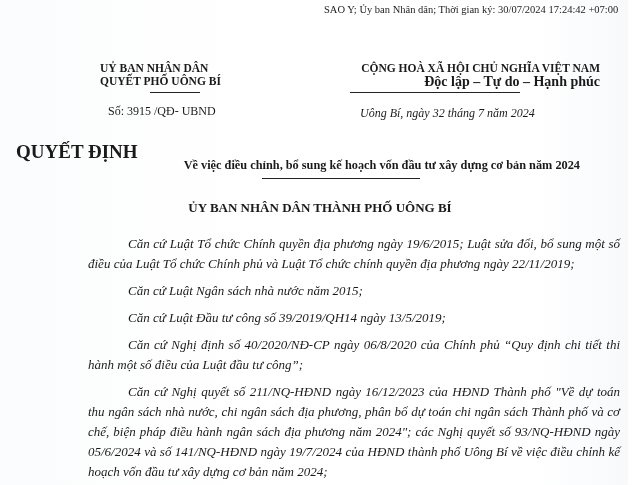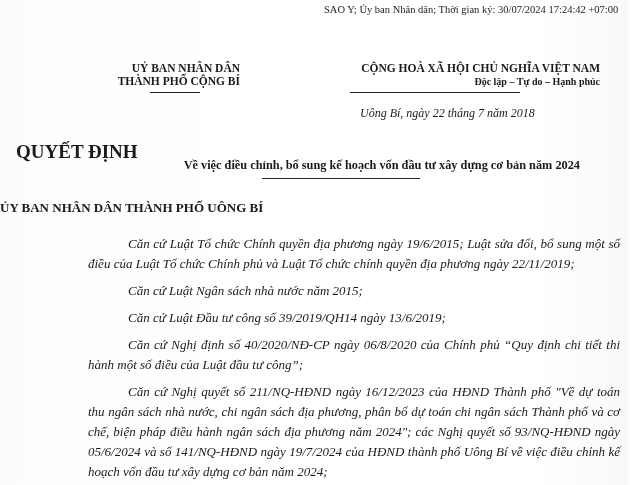--- a/index.html
+++ b/index.html
@@ -27,21 +27,21 @@
       left: 324px;
       font-size: 10.5px;
       color: #222;
       white-space: nowrap;
     }
     .hdr-left {
       position: absolute;
       left: 100px;
       top: 62px;
       width: 140px;
-      text-align: right;
+      text-align: left;
       font-weight: bold;
       font-size: 11.5px;
       line-height: 13px;
     }
     .hdr-left .line2 { display: block; }
     .hdr-left-rule {
       position: absolute;
       left: 150px;
       top: 92px;
       width: 50px;
@@ -58,21 +58,21 @@
     .hdr-right {
       position: absolute;
       left: 300px;
       top: 62px;
       width: 300px;
       text-align: right;
       font-weight: bold;
       font-size: 11.5px;
       line-height: 13px;
     }
-    .hdr-right .motto { display: block; font-size: 10px; }
+    .hdr-right .motto { display: block; font-size: 14px; }
     .hdr-right-rule {
       position: absolute;
       left: 350px;
       top: 92px;
       width: 170px;
       height: 1px;
       background: #222;
     }
     .place-date {
       position: absolute;
@@ -106,20 +106,21 @@
       top: 178px;
       width: 158px;
       height: 1px;
       background: #222;
     }
     .authority {
       position: absolute;
       left: 0;
       width: 640px;
       top: 200px;
+      text-align: center;
       font-weight: bold;
       font-size: 13px;
     }
     .body {
       position: absolute;
       left: 88px;
       top: 234px;
       width: 532px;
       font-style: italic;
       font-size: 13px;
@@ -133,38 +134,39 @@
   </style>
 </head>
 <body>
 
 <div class="page">
 
   <div class="stamp">SAO Y; Ủy ban Nhân dân; Thời gian ký: 30/07/2024 17:24:42 +07:00</div>
 
   <div class="hdr-left">
     <span>UỶ BAN NHÂN DÂN</span>
-    <span class="line2">THÀNH PHỐ CỘNG BÍ</span>
+    <span class="line2">QUYẾT PHỐ UÔNG BÍ</span>
   </div>
   <div class="hdr-left-rule"></div>
+  <div class="doc-number">Số: 3915 /QĐ- UBND</div>
 
   <div class="hdr-right">
     <span>CỘNG HOÀ XÃ HỘI CHỦ NGHĨA VIỆT NAM</span>
     <span class="motto">Độc lập – Tự do – Hạnh phúc</span>
   </div>
   <div class="hdr-right-rule"></div>
-  <div class="place-date">Uông Bí, ngày 22 tháng 7 năm 2018</div>
+  <div class="place-date">Uông Bí, ngày 32 tháng 7 năm 2024</div>
 
   <div class="title">QUYẾT ĐỊNH</div>
   <div class="subtitle">Về việc điều chỉnh, bổ sung kế hoạch vốn đầu tư xây dựng cơ bản năm 2024</div>
   <div class="subtitle-rule"></div>
 
   <div class="authority">ỦY BAN NHÂN DÂN THÀNH PHỐ UÔNG BÍ</div>
 
   <div class="body">
     <p>Căn cứ Luật Tổ chức Chính quyền địa phương ngày 19/6/2015; Luật sửa đổi, bổ sung một số điều của Luật Tổ chức Chính phủ và Luật Tổ chức chính quyền địa phương ngày 22/11/2019;</p>
     <p>Căn cứ Luật Ngân sách nhà nước năm 2015;</p>
-    <p>Căn cứ Luật Đầu tư công số 39/2019/QH14 ngày 13/6/2019;</p>
+    <p>Căn cứ Luật Đầu tư công số 39/2019/QH14 ngày 13/5/2019;</p>
     <p>Căn cứ Nghị định số 40/2020/NĐ-CP ngày 06/8/2020 của Chính phủ “Quy định chi tiết thi hành một số điều của Luật đầu tư công”;</p>
     <p>Căn cứ Nghị quyết số 211/NQ-HĐND ngày 16/12/2023 của HĐND Thành phố "Về dự toán thu ngân sách nhà nước, chi ngân sách địa phương, phân bổ dự toán chi ngân sách Thành phố và cơ chế, biện pháp điều hành ngân sách địa phương năm 2024"; các Nghị quyết số 93/NQ-HĐND ngày 05/6/2024 và số 141/NQ-HĐND ngày 19/7/2024 của HĐND thành phố Uông Bí về việc điều chỉnh kế hoạch vốn đầu tư xây dựng cơ bản năm 2024;</p>
   </div>
 
 </div>
 
 </body></html>

